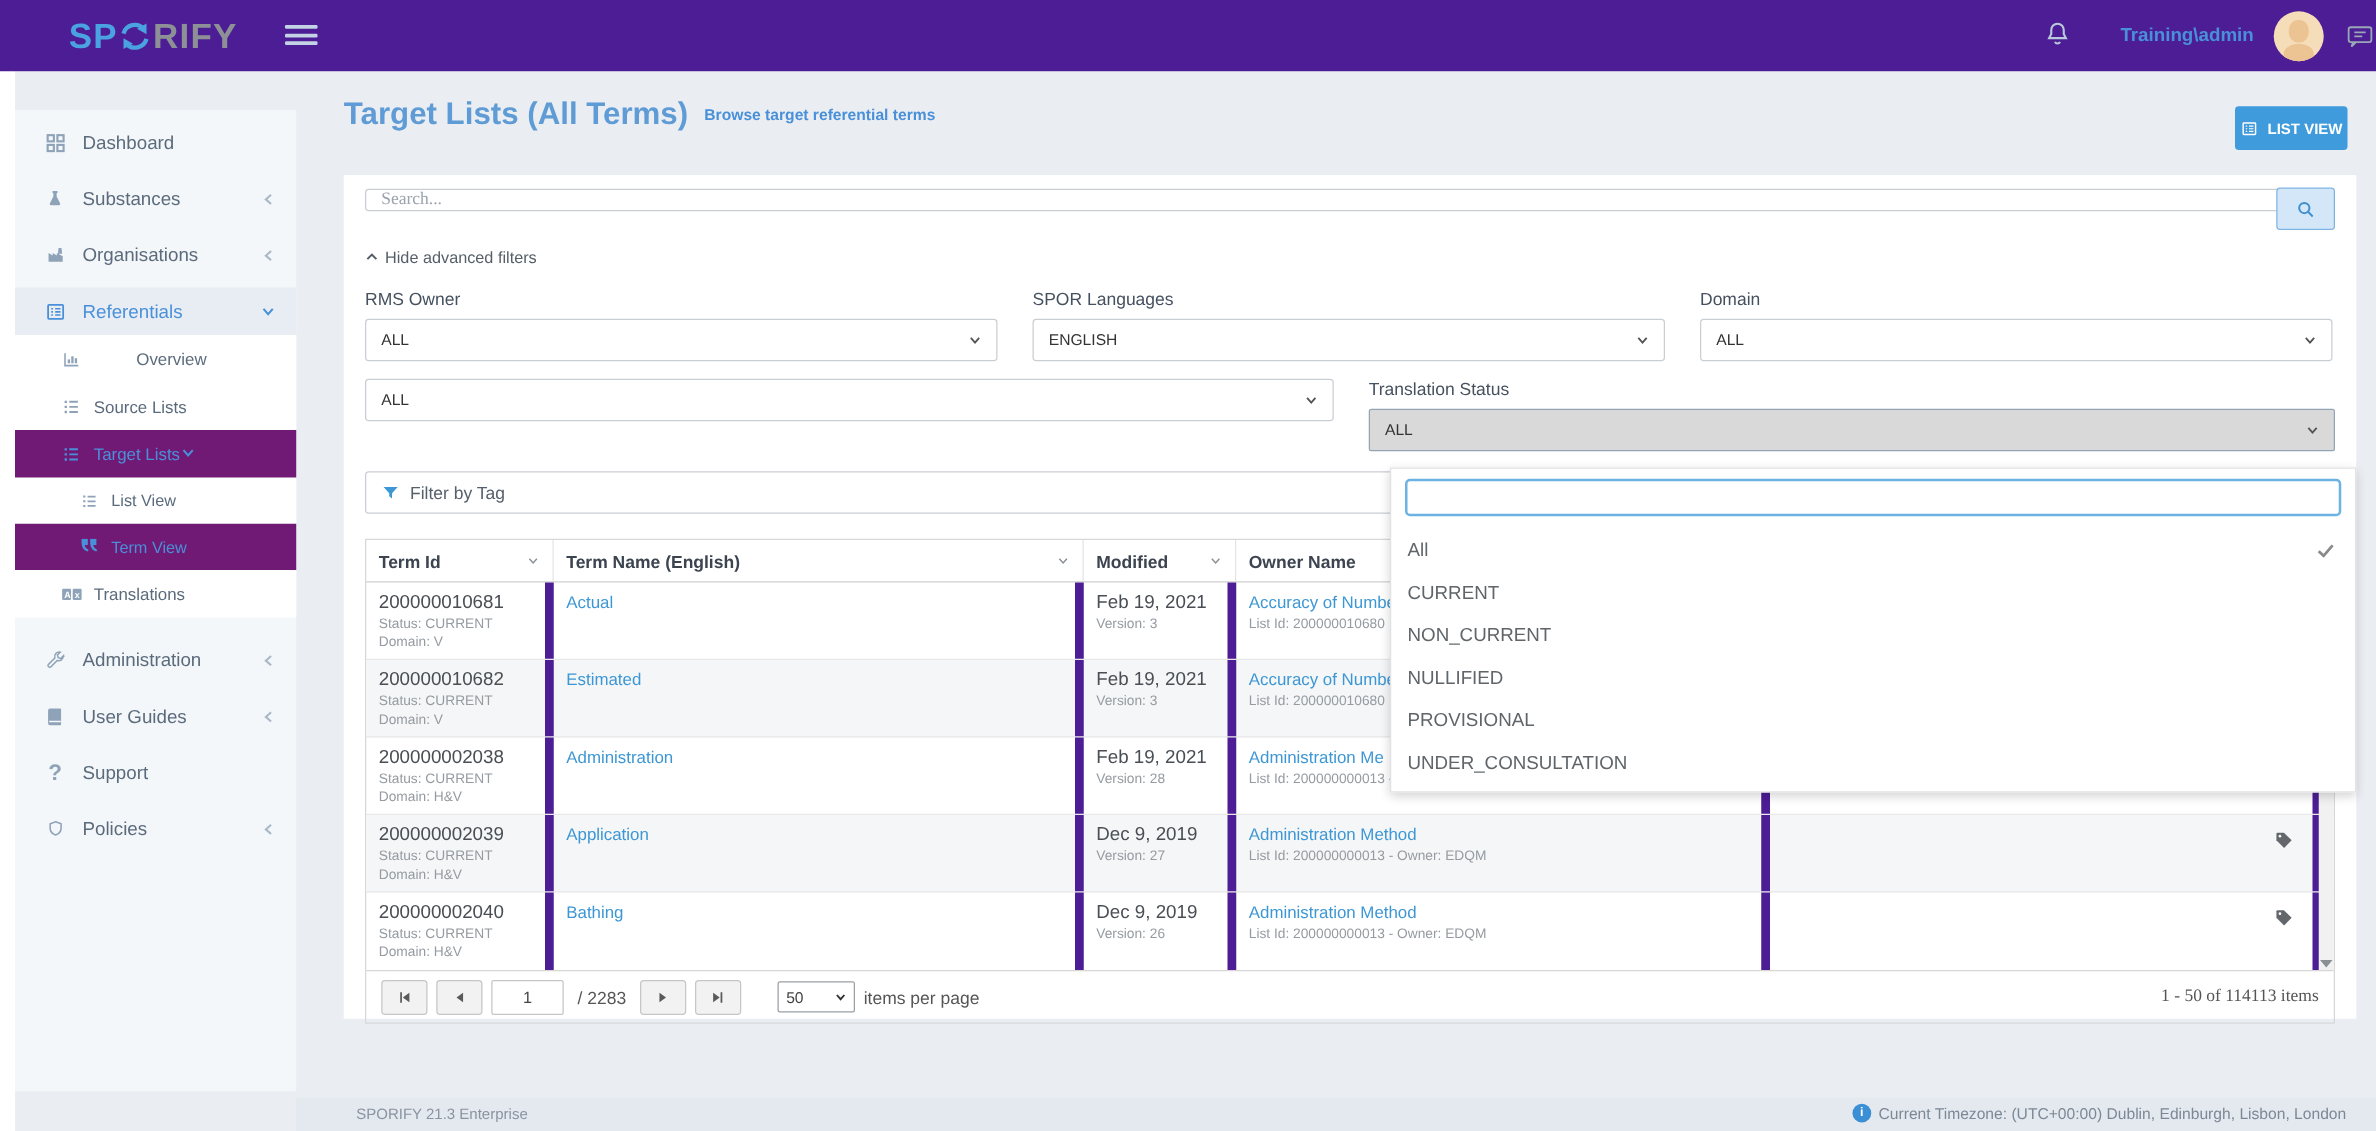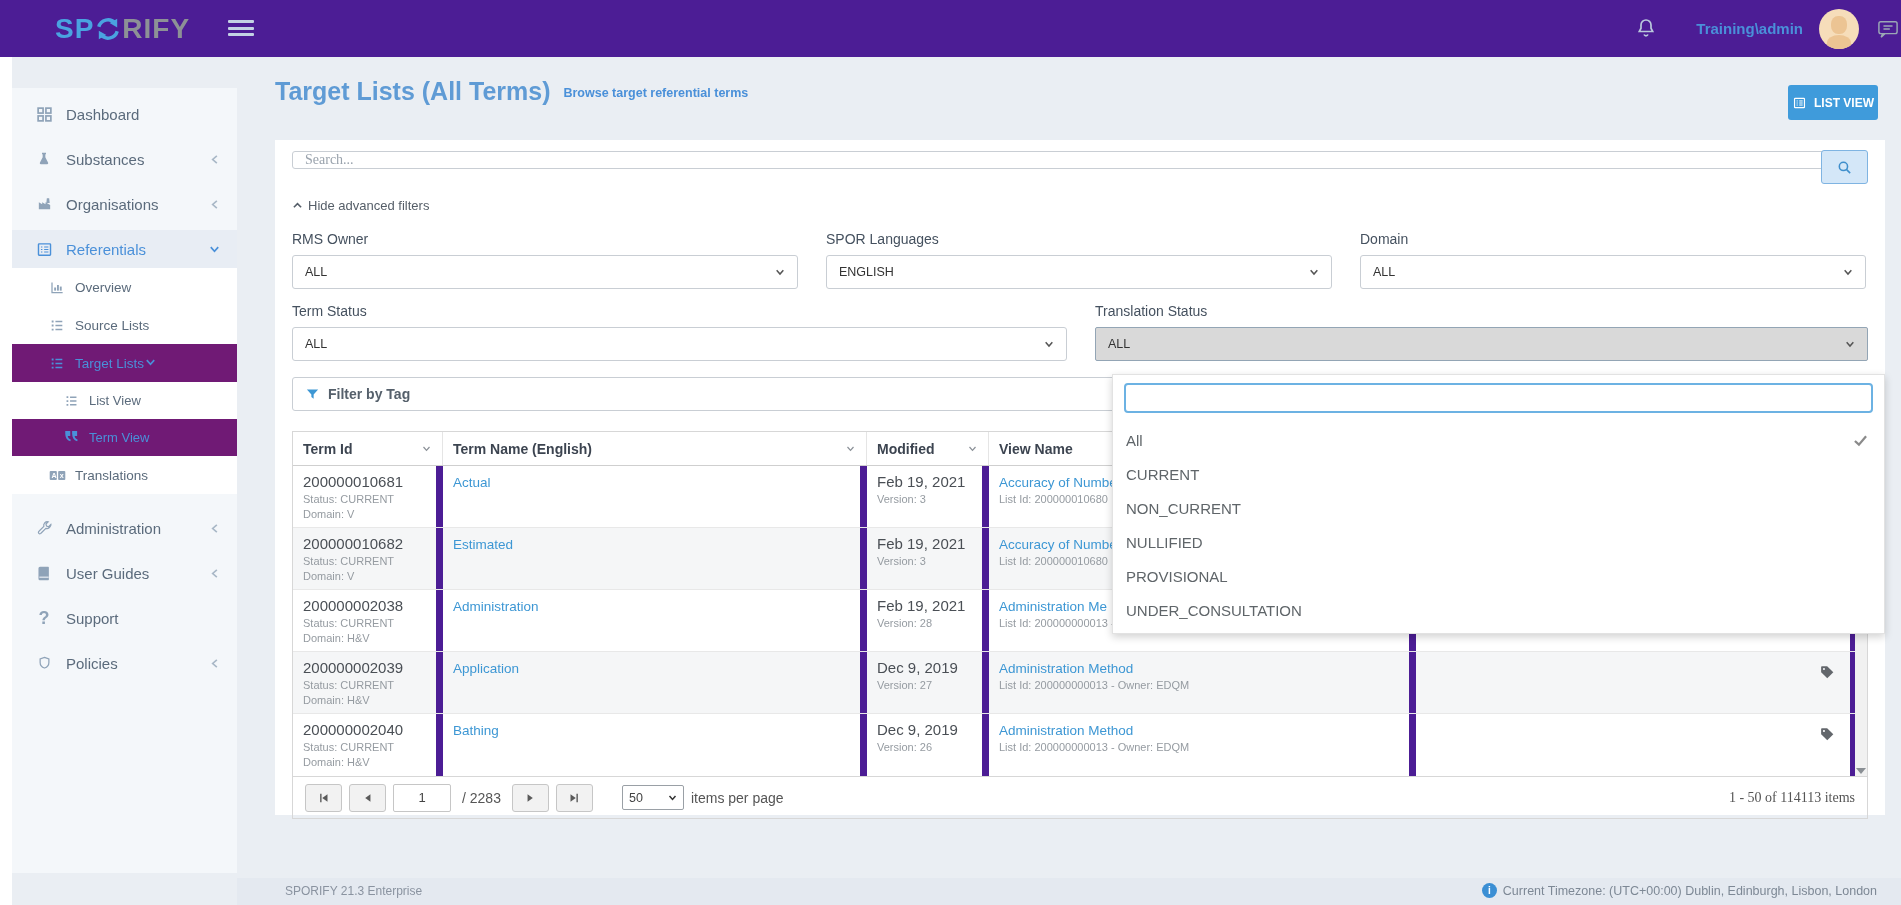--- a/index.html
+++ b/index.html
@@ -77,21 +77,21 @@
   
   .dropdown { position:absolute; left:837px; top:234px; width:773px; background:#fff; border:1px solid #e2e2e2;
     box-shadow:0 3px 8px rgba(0,0,0,0.18); z-index:40; padding:8px 0 6px 0; }
   .dd-input { display:block; width:749px; margin:0 auto; height:30px; border:2px solid #6cb2e3; border-radius:4px;
     padding:0 8px; font-size:13px; font-family:"Liberation Sans", sans-serif; }
   .dd-list { list-style:none; margin-top:10px; }
   .dd-list li { height:34px; display:flex; align-items:center; padding:0 16px 0 13px; font-size:15px; color:#5f6569; cursor:pointer; }
   .dd-list li .check { margin-left:auto; color:#8a8a8a; display:flex; }
 
   .tagfilter { margin-top:16px; height:34px; border:1px solid #c9ced4; border-radius:3px; display:flex; align-items:center;
-    padding:0 12px; gap:8px; font-size:14px; color:#55606b; cursor:pointer;font-weight:bold; }
+    padding:0 12px; gap:8px; font-size:14px; color:#55606b; cursor:pointer; }
 
   
   .tablewrap { margin-top:20px; border:1px solid #d7d7d7; width:1576px; }
   .thead { display:grid; grid-template-columns:150px 424px 122px 427px 441px 12px; border-bottom:1px solid #cfcfcf; }
   .th { font-size:14px; font-weight:bold; color:#3c4450; padding:8px 10px; border-right:1px solid #e5e5e5;
     display:flex; align-items:center; height:33px; cursor:pointer; }
   .th .sort { margin-left:auto; color:#8a9097; display:flex; }
   .th:last-child, .td:last-child { border-right:none; }
   .trow { display:grid; grid-template-columns:150px 424px 122px 427px 441px 12px; border-bottom:1px solid #e8e8e8; height:62px; }
   .trow.alt { background:#f5f6f7; }
@@ -217,21 +217,21 @@
       </span>
       <span>Referentials</span>
       <span class="chev" style="color:#4a90d9;">
         <svg width="13" height="12" viewBox="0 0 14 12" fill="none" stroke="currentColor" stroke-width="1.8">
             <polyline points="3,4 7,8.5 11,4"></polyline>
           </svg>
       </span>
     </div>
 
     <div class="submenu">
-      <div class="sub-item" style="height:38px;">
+      <div class="sub-item" style="height:38px;gap:34px;">
         <span class="ic">
           <svg width="16" height="15" viewBox="0 0 24 24" fill="currentColor">
             <path d="M3 4v17h18v-2H5V4z"></path>
             <rect x="7.5" y="12" width="3" height="5"></rect>
               <rect x="12" y="8" width="3" height="9"></rect>
               <rect x="16.5" y="10.5" width="3" height="6.5"></rect>
           </svg>
         </span>
         <span>Overview</span>
       </div>
@@ -404,21 +404,20 @@
               <svg width="12" height="10" viewBox="0 0 14 12" fill="none" stroke="currentColor" stroke-width="1.8">
                   <polyline points="3,4 7,8.5 11,4"></polyline>
                 </svg>
             </span>
           </div>
         </div>
       </div>
 
       <div class="filter-grid-2">
         <div class="fcol-wide1">
-          <div class="flabel">Term Status</div>
           <div class="selectbox">
             <span>ALL</span>
             <span class="chevr">
               <svg width="12" height="10" viewBox="0 0 14 12" fill="none" stroke="currentColor" stroke-width="1.8">
                   <polyline points="3,4 7,8.5 11,4"></polyline>
                 </svg>
             </span>
           </div>
         </div>
         <div class="fcol-wide2">
@@ -492,21 +491,21 @@
           </div>
           <div class="th">
             <span>Modified</span>
             <span class="sort">
               <svg width="11" height="9" viewBox="0 0 14 12" fill="none" stroke="currentColor" stroke-width="1.6">
                   <polyline points="3,4 7,8.5 11,4"></polyline>
                 </svg>
             </span>
           </div>
           <div class="th">
-            <span>View Name</span>
+            <span>Owner Name</span>
           </div>
           <div class="th"></div>
           <div class="th" style="padding:0;"></div>
         </div>
 
         <div class="tbody">
 
           <div class="trow">
             <div class="td">
                 <div>200000010681</div>

